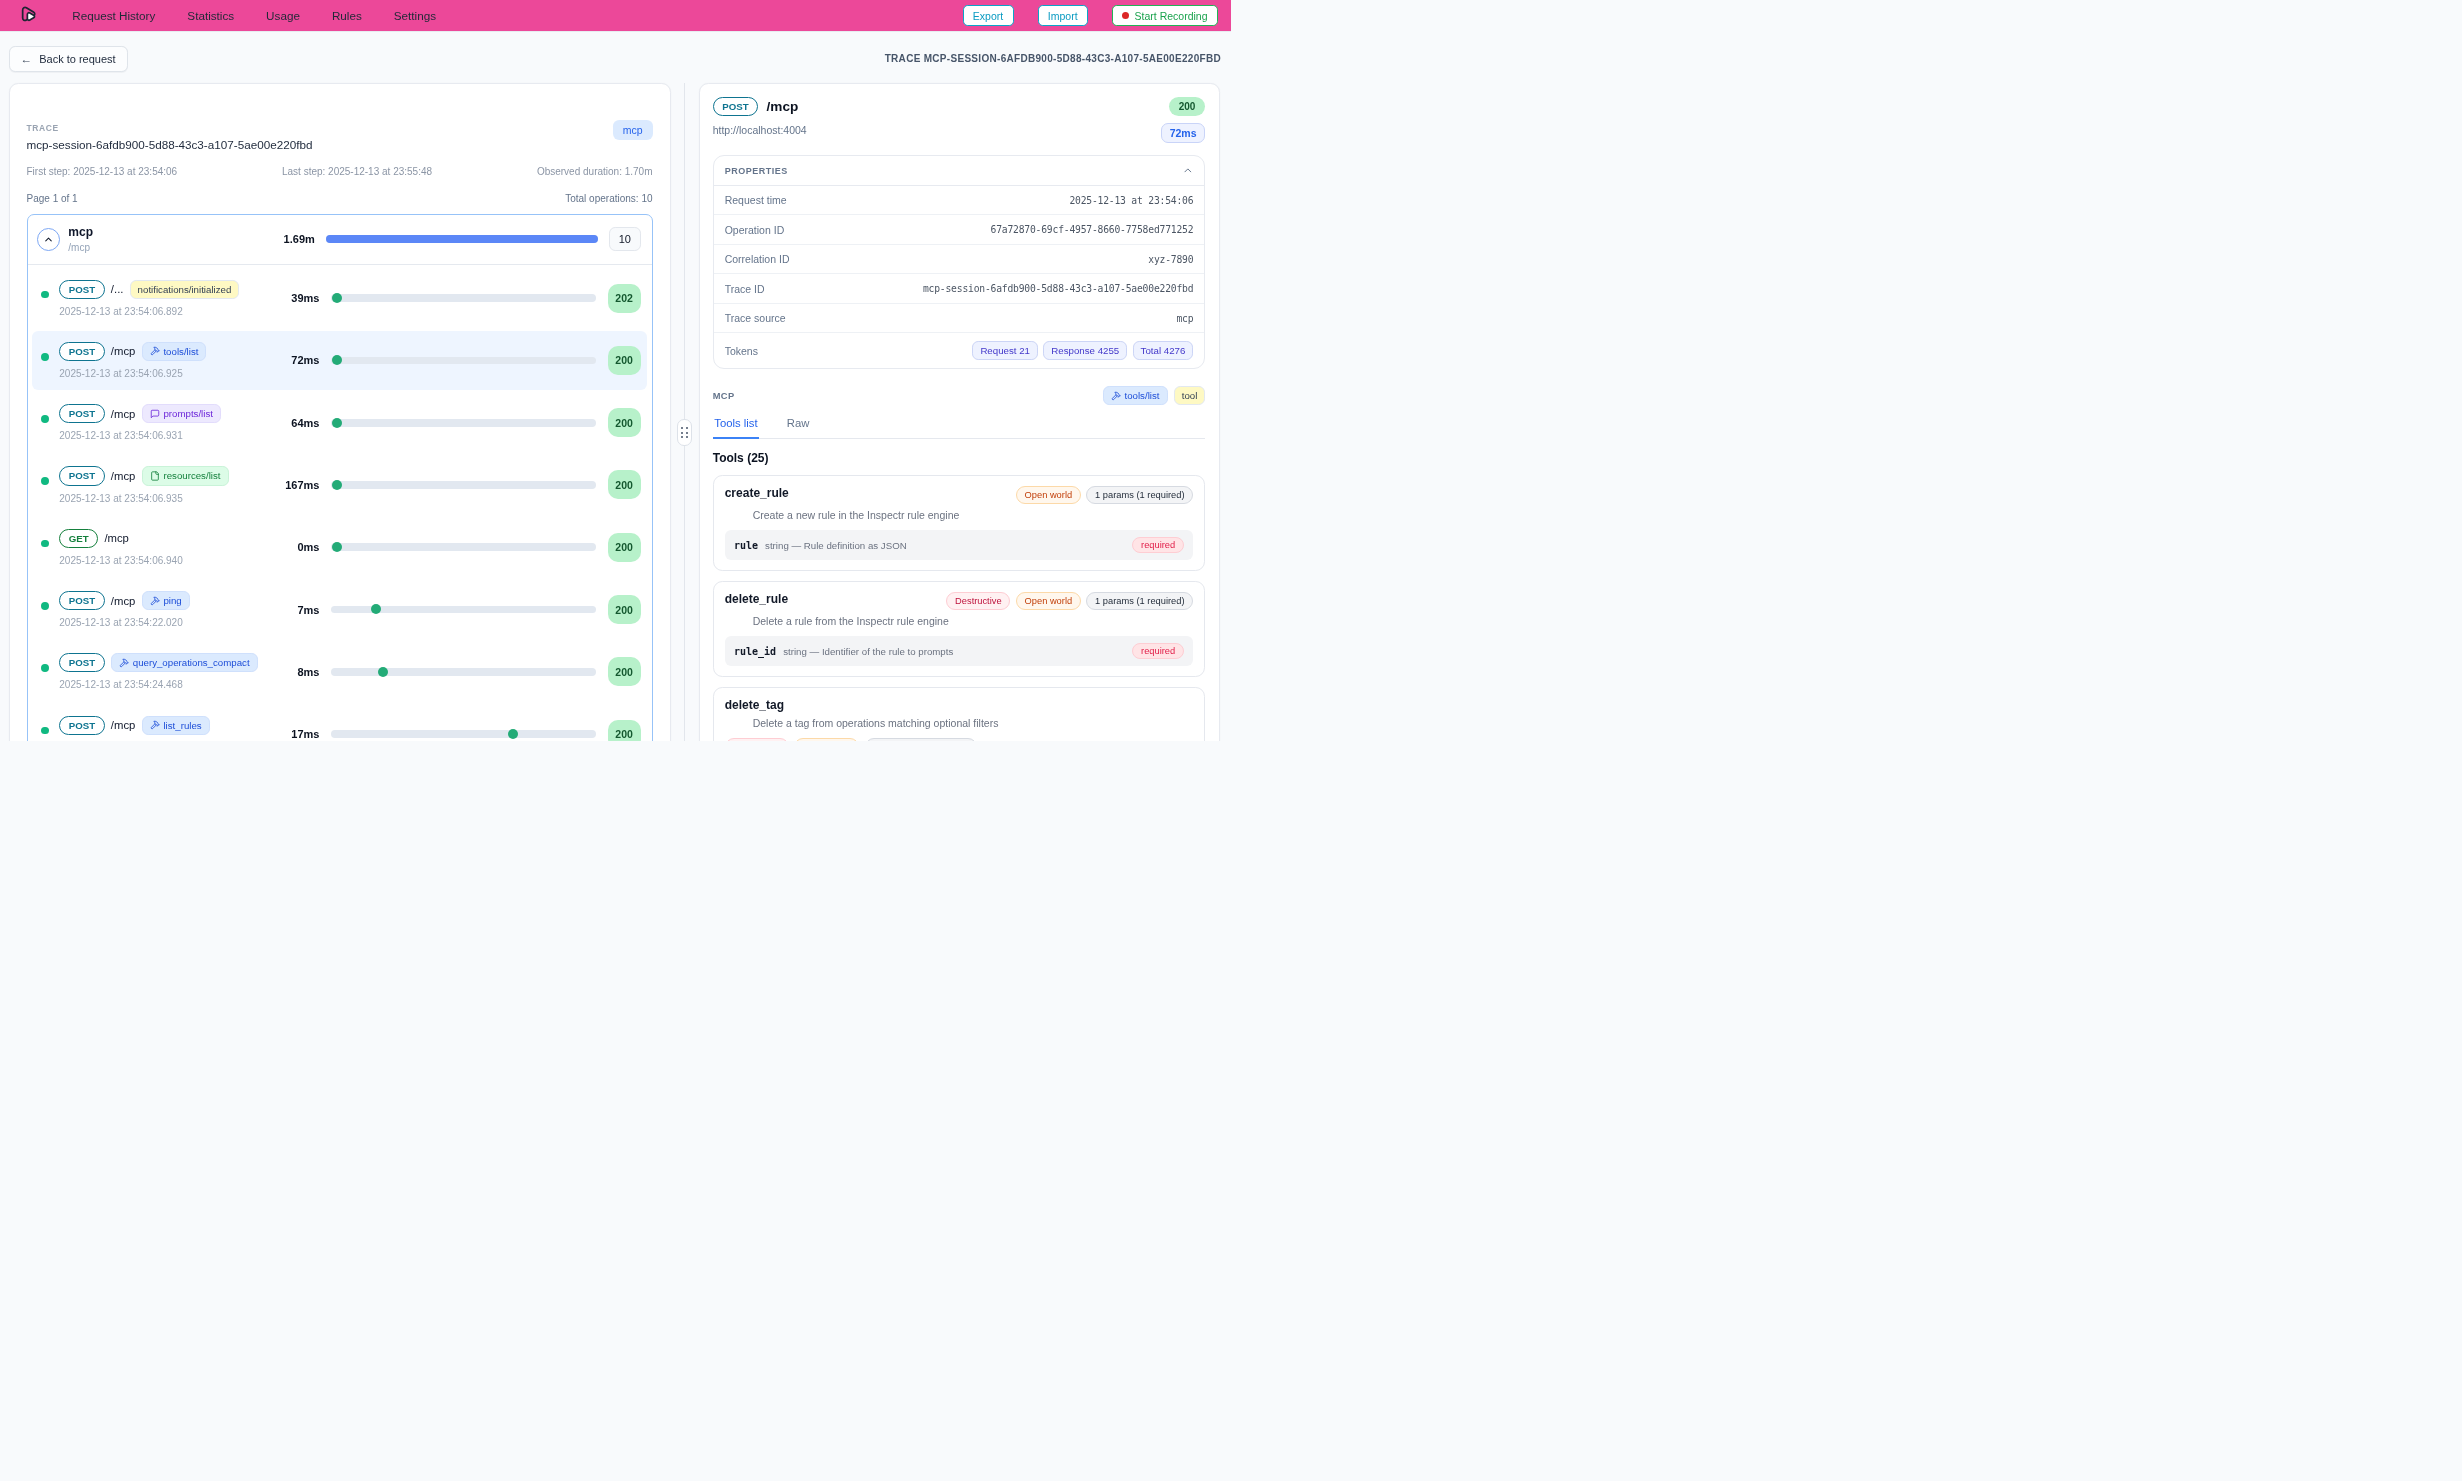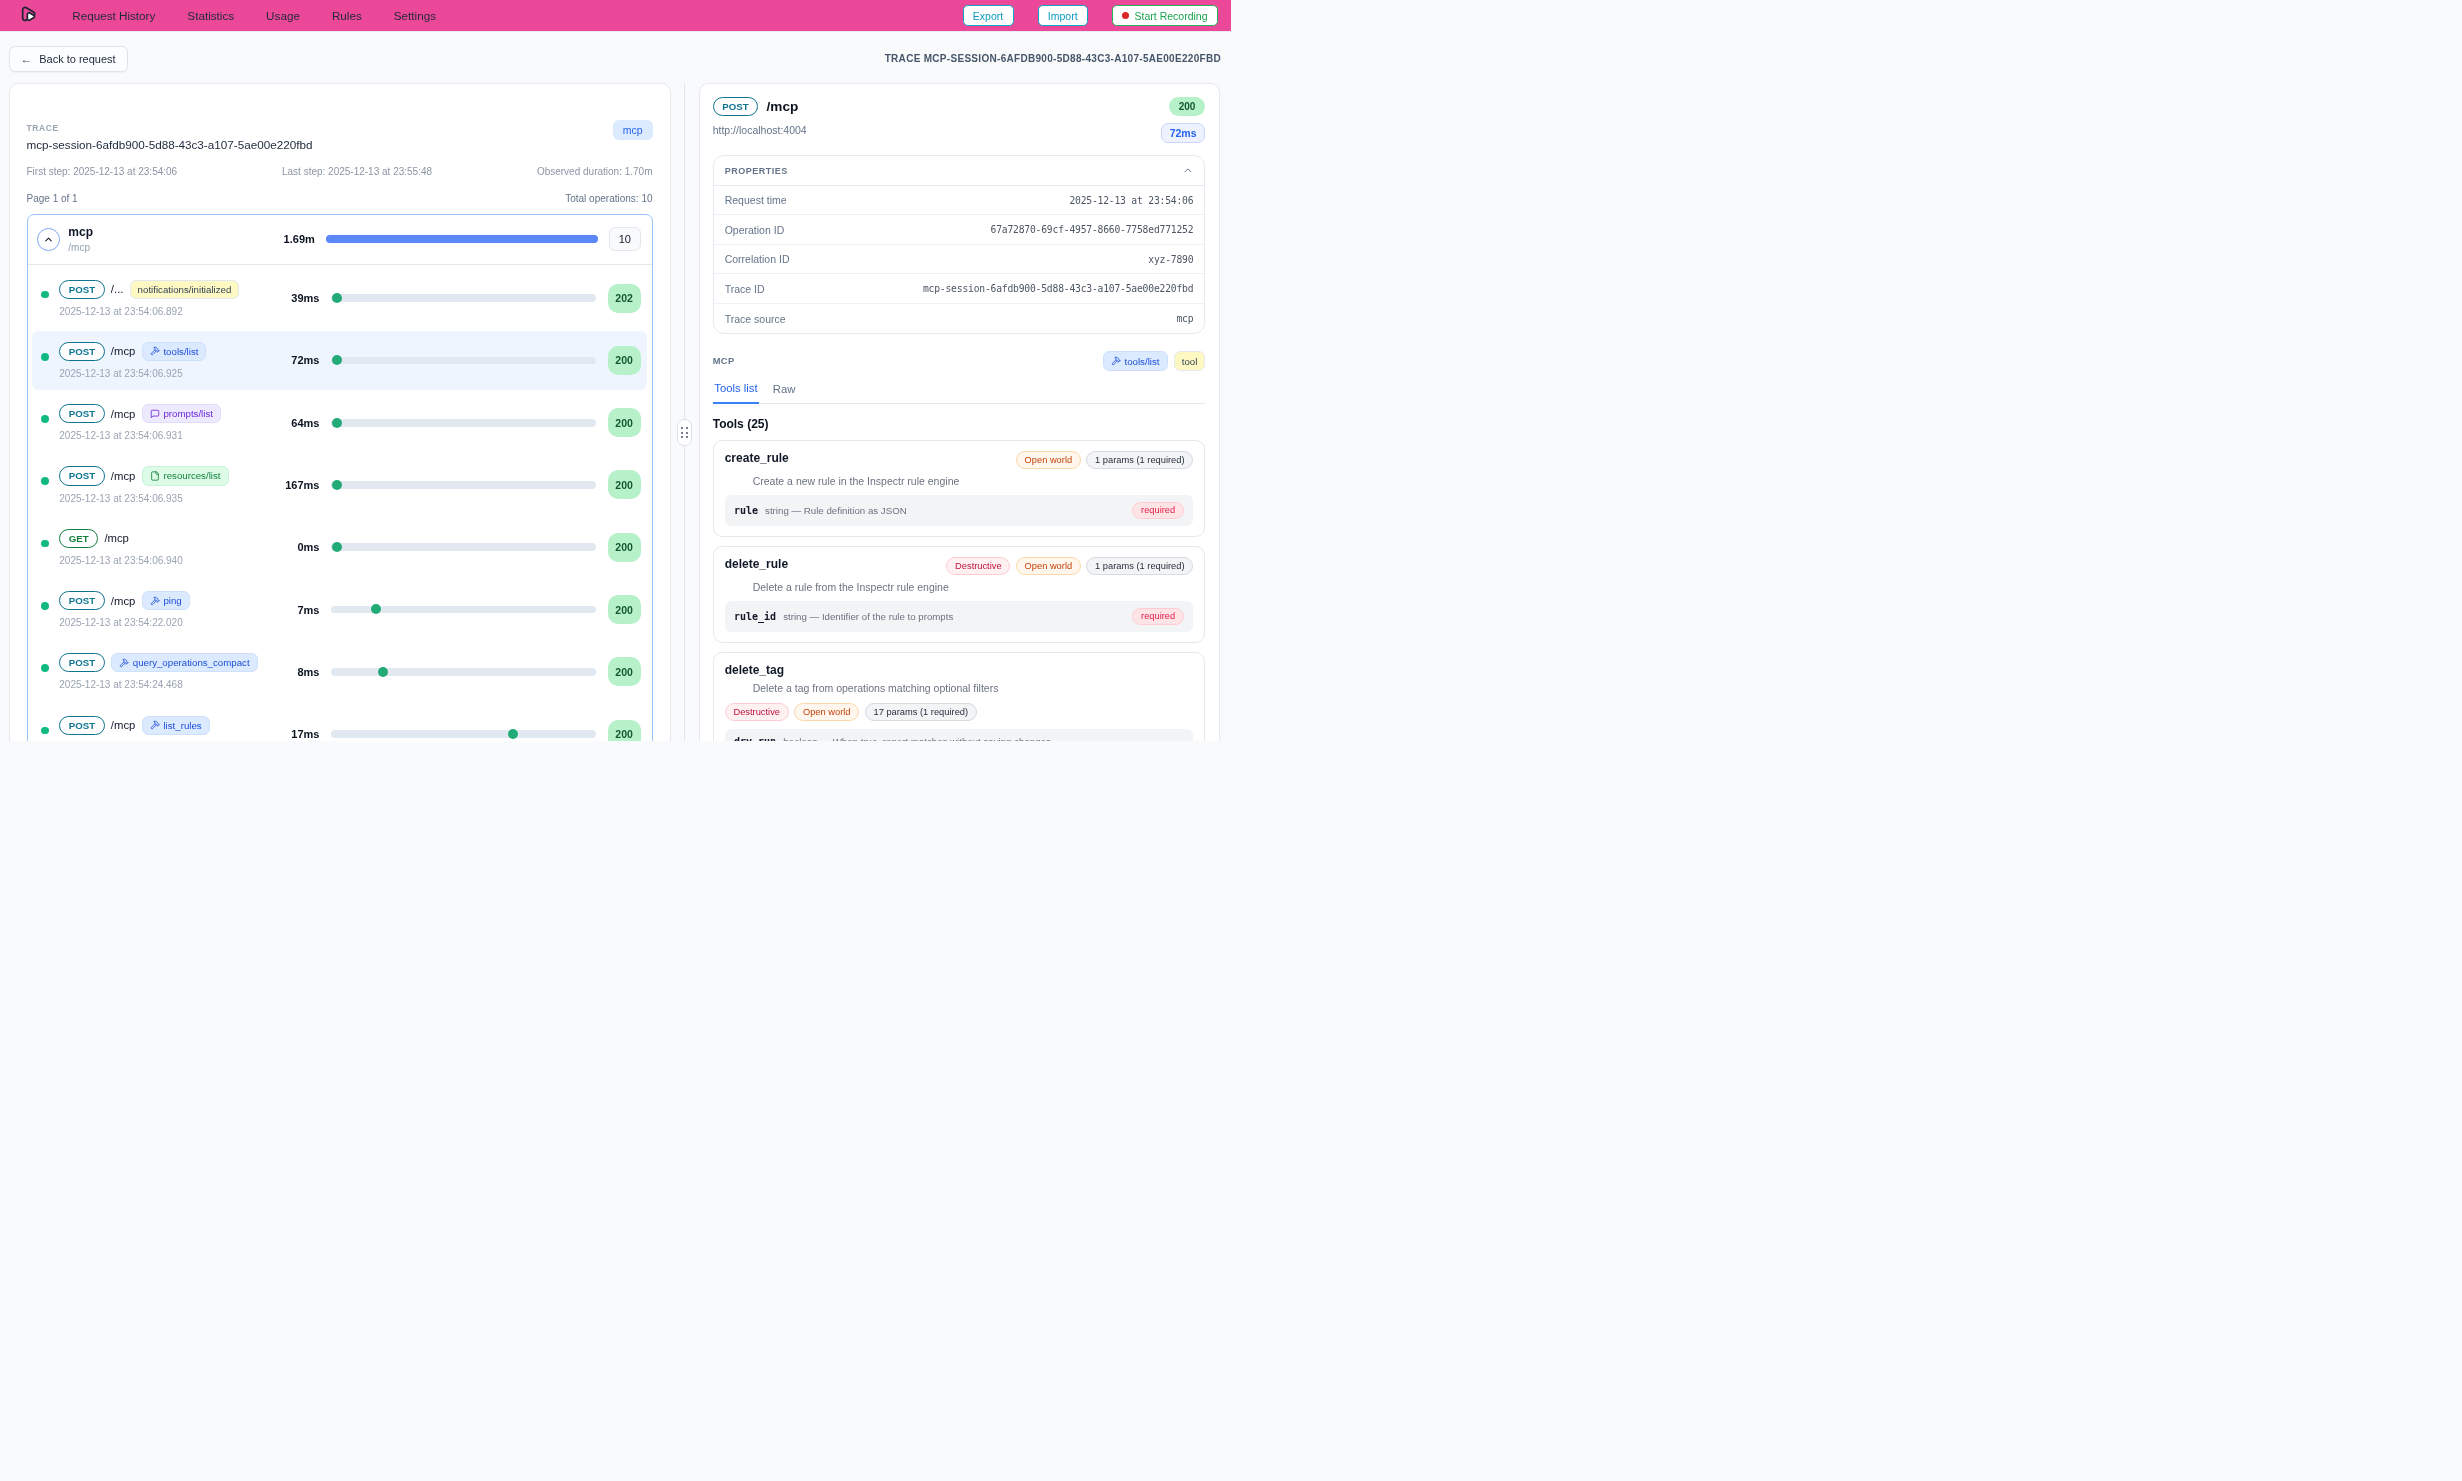--- a/index.html
+++ b/index.html
@@ -112,21 +112,21 @@
   .prop-value { font-size:10px; color:#4b5563; }
   .prop-value.mono { font-family:"DejaVu Sans Mono", monospace; font-size:9.7px; letter-spacing:-0.2px; }
   .tok-badges { display:flex; gap:5.4px; }
   .tok { background:#eef2ff; border:0.8px solid #ccd5f6; color:#4338ca; font-size:9.7px; font-weight:500;
     border-radius:6.2px; padding:3.1px 7px; }
 
   .mcp-row { display:flex; justify-content:space-between; align-items:center; margin-top:17px; }
   .mcp-label { font-size:9.3px; font-weight:700; color:#64748b; letter-spacing:0.4px; }
   .mcp-badges { display:flex; gap:6.2px; }
 
-  .tabs { display:flex; gap:12px; margin-top:11.7px; border-bottom:0.8px solid #e5e8ee;align-items:flex-end; }
+  .tabs { display:flex; gap:26px; margin-top:11.7px; border-bottom:0.8px solid #e5e8ee; }
   .tab { font-size:11.3px; padding:0 1.6px 7.8px 1.6px; color:#64748b; cursor:pointer; }
   .tab.active { color:#2563eb; font-weight:500; border-bottom:2.3px solid #3b82f6; margin-bottom:-0.8px; }
 
   .tools-h { margin-top:12.4px; font-size:12px; font-weight:700; color:#0b1220; }
   .tool-card { margin-top:9.3px; border:0.8px solid #e5e8ee; border-radius:9.3px; padding:10px 11px; }
   .tc-head { display:flex; justify-content:space-between; align-items:flex-start; }
   .tc-name { font-size:12px; font-weight:700; color:#111827; }
   .tc-badges { display:flex; gap:5.4px; }
   .kbadge { font-size:9.3px; font-weight:500; border-radius:776px; padding:3.1px 7.8px; border:0.8px solid; white-space:nowrap; }
   .k-orange { background:#fff7ed; border-color:#fcd9a8; color:#c2410c; }
@@ -522,20 +522,28 @@
             <span class="prop-value mono">xyz-7890</span>
           </div>
           <div class="prop-row">
             <span class="prop-label">Trace ID</span>
             <span class="prop-value mono">mcp-session-6afdb900-5d88-43c3-a107-5ae00e220fbd</span>
           </div>
           <div class="prop-row">
             <span class="prop-label">Trace source</span>
             <span class="prop-value mono">mcp</span>
           </div>
+          <div class="prop-row">
+            <span class="prop-label">Tokens</span>
+            <span class="tok-badges">
+              <span class="tok">Request 21</span>
+              <span class="tok">Response 4255</span>
+              <span class="tok">Total 4276</span>
+            </span>
+          </div>
         </div>
     </div>
 
     <div class="mcp-row">
       <span class="mcp-label">MCP</span>
       <span class="mcp-badges" id="mcp-badges">
           <span class="tag tag-blue">
             <span class="tag-ic">
               <svg viewBox="0 0 24 24" fill="none" stroke="currentColor" stroke-width="2" stroke-linecap="round" stroke-linejoin="round" width="10" height="10">
                 <path d="m15 12-8.5 8.5a2.12 2.12 0 1 1-3-3L12 9"></path>

